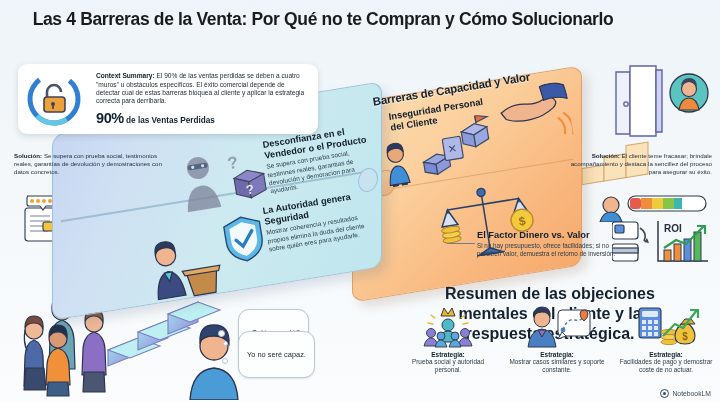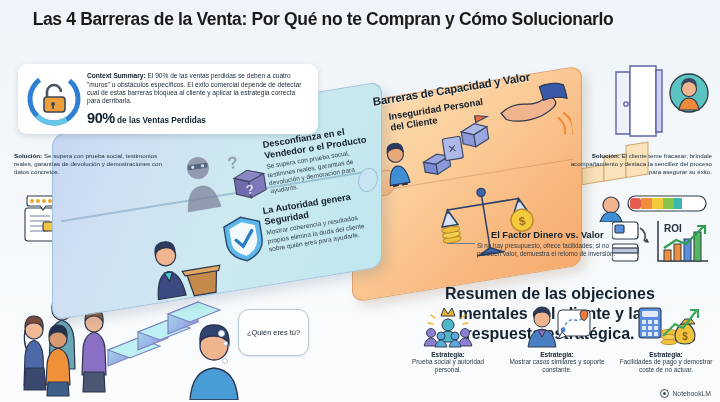--- a/index.html
+++ b/index.html
@@ -25,21 +25,21 @@
   .hdr-sub {
     margin-top:6px; font-size:8.1px; color:#3c4a55; text-align:center;
     line-height:1.25; white-space:nowrap;
   }
 
   
   .ctx {
     position:absolute; left:18px; top:64px; width:300px; height:70px;
     background:#ffffff; border-radius:9px;
     box-shadow:0 2px 6px rgba(40,60,80,.17);
-    display:flex; align-items:center; padding:6px 9px 6px 7px; gap:4px;
+    display:flex; align-items:center; padding:6px 9px 6px 7px; gap:13px;
     z-index:40;
   }
   .ctx-ico { flex:0 0 58px; height:58px; position:relative; }
   .ctx-body { flex:1; }
   .ctx-text { font-size:6.6px; line-height:1.28; color:#20303c; }
   .ctx-text b { color:#0d1b26; }
   .ctx-stat { margin-top:4px; font-size:8.2px; color:#10202c; font-weight:bold; }
   .ctx-stat .big { font-size:14.5px; font-weight:bold; letter-spacing:-0.4px; }
 
   
@@ -114,21 +114,21 @@
   #blk-inseguridad h4 { font-size:9.4px; }
 
   
   .sol { position:absolute; font-size:6.2px; line-height:1.3; color:#22323e; z-index:35; }
   .sol b { color:#0f1d27; }
   #sol-left  { left:14px; top:152px; width:152px; text-align:left; }
   #sol-right { left:562px; top:152px; width:150px; text-align:right; }
 
   
   #dinero { position:absolute; left:477px; top:230px; width:150px; z-index:36; }
-  #dinero h4 { font-size:9.3px; font-weight:bold; color:#10202b;margin-left:14px; }
+  #dinero h4 { font-size:9.3px; font-weight:bold; color:#10202b; }
   #dinero p { margin-top:2px; font-size:6.3px; line-height:1.3; color:#2b3b47; }
   .lead-line {
     position:absolute; left:447px; top:243px; width:28px; height:1.4px;
     background:#6d7e8b; z-index:36;
   }
 
   
   #sum-head {
     position:absolute; left:420px; top:284px; width:260px;
     font-size:16px; font-weight:bold; color:#13222e;
@@ -565,20 +565,21 @@
       <circle cx="28" cy="24" r="14" fill="#f0b48e"></circle>
       <path d="M14 20 q-1 -17 14 -17 q16 0 15 19 q-4 -8 -15 -8 q-11 0 -14 6z" fill="#2f4370"></path>
       <path d="M4 78 q2 -30 24 -32 q22 2 24 32z" fill="#4a9cd6"></path>
     </g>
   </svg>
   <div class="dot" style="left:218px; top:330px; width:7px; height:7px;"></div>
   <div class="dot" style="left:223px; top:341px; width:5px; height:5px;"></div>
   <div class="dot" style="left:222px; top:358px; width:6px; height:6px;"></div>
 
   <div class="bub" id="bub1">¿Quién eres tú?</div>
+  <div class="bub" id="bub2">Yo no seré capaz.</div>
 
   <div id="brand">
     <svg width="9" height="9" viewBox="0 0 9 9">
       <circle cx="4.5" cy="4.5" r="4" fill="none" stroke="#3a4a57" stroke-width="1"></circle>
       <circle cx="4.5" cy="4.5" r="1.5" fill="#3a4a57"></circle>
     </svg>
     <span>NotebookLM</span>
   </div>
 
 </div>

